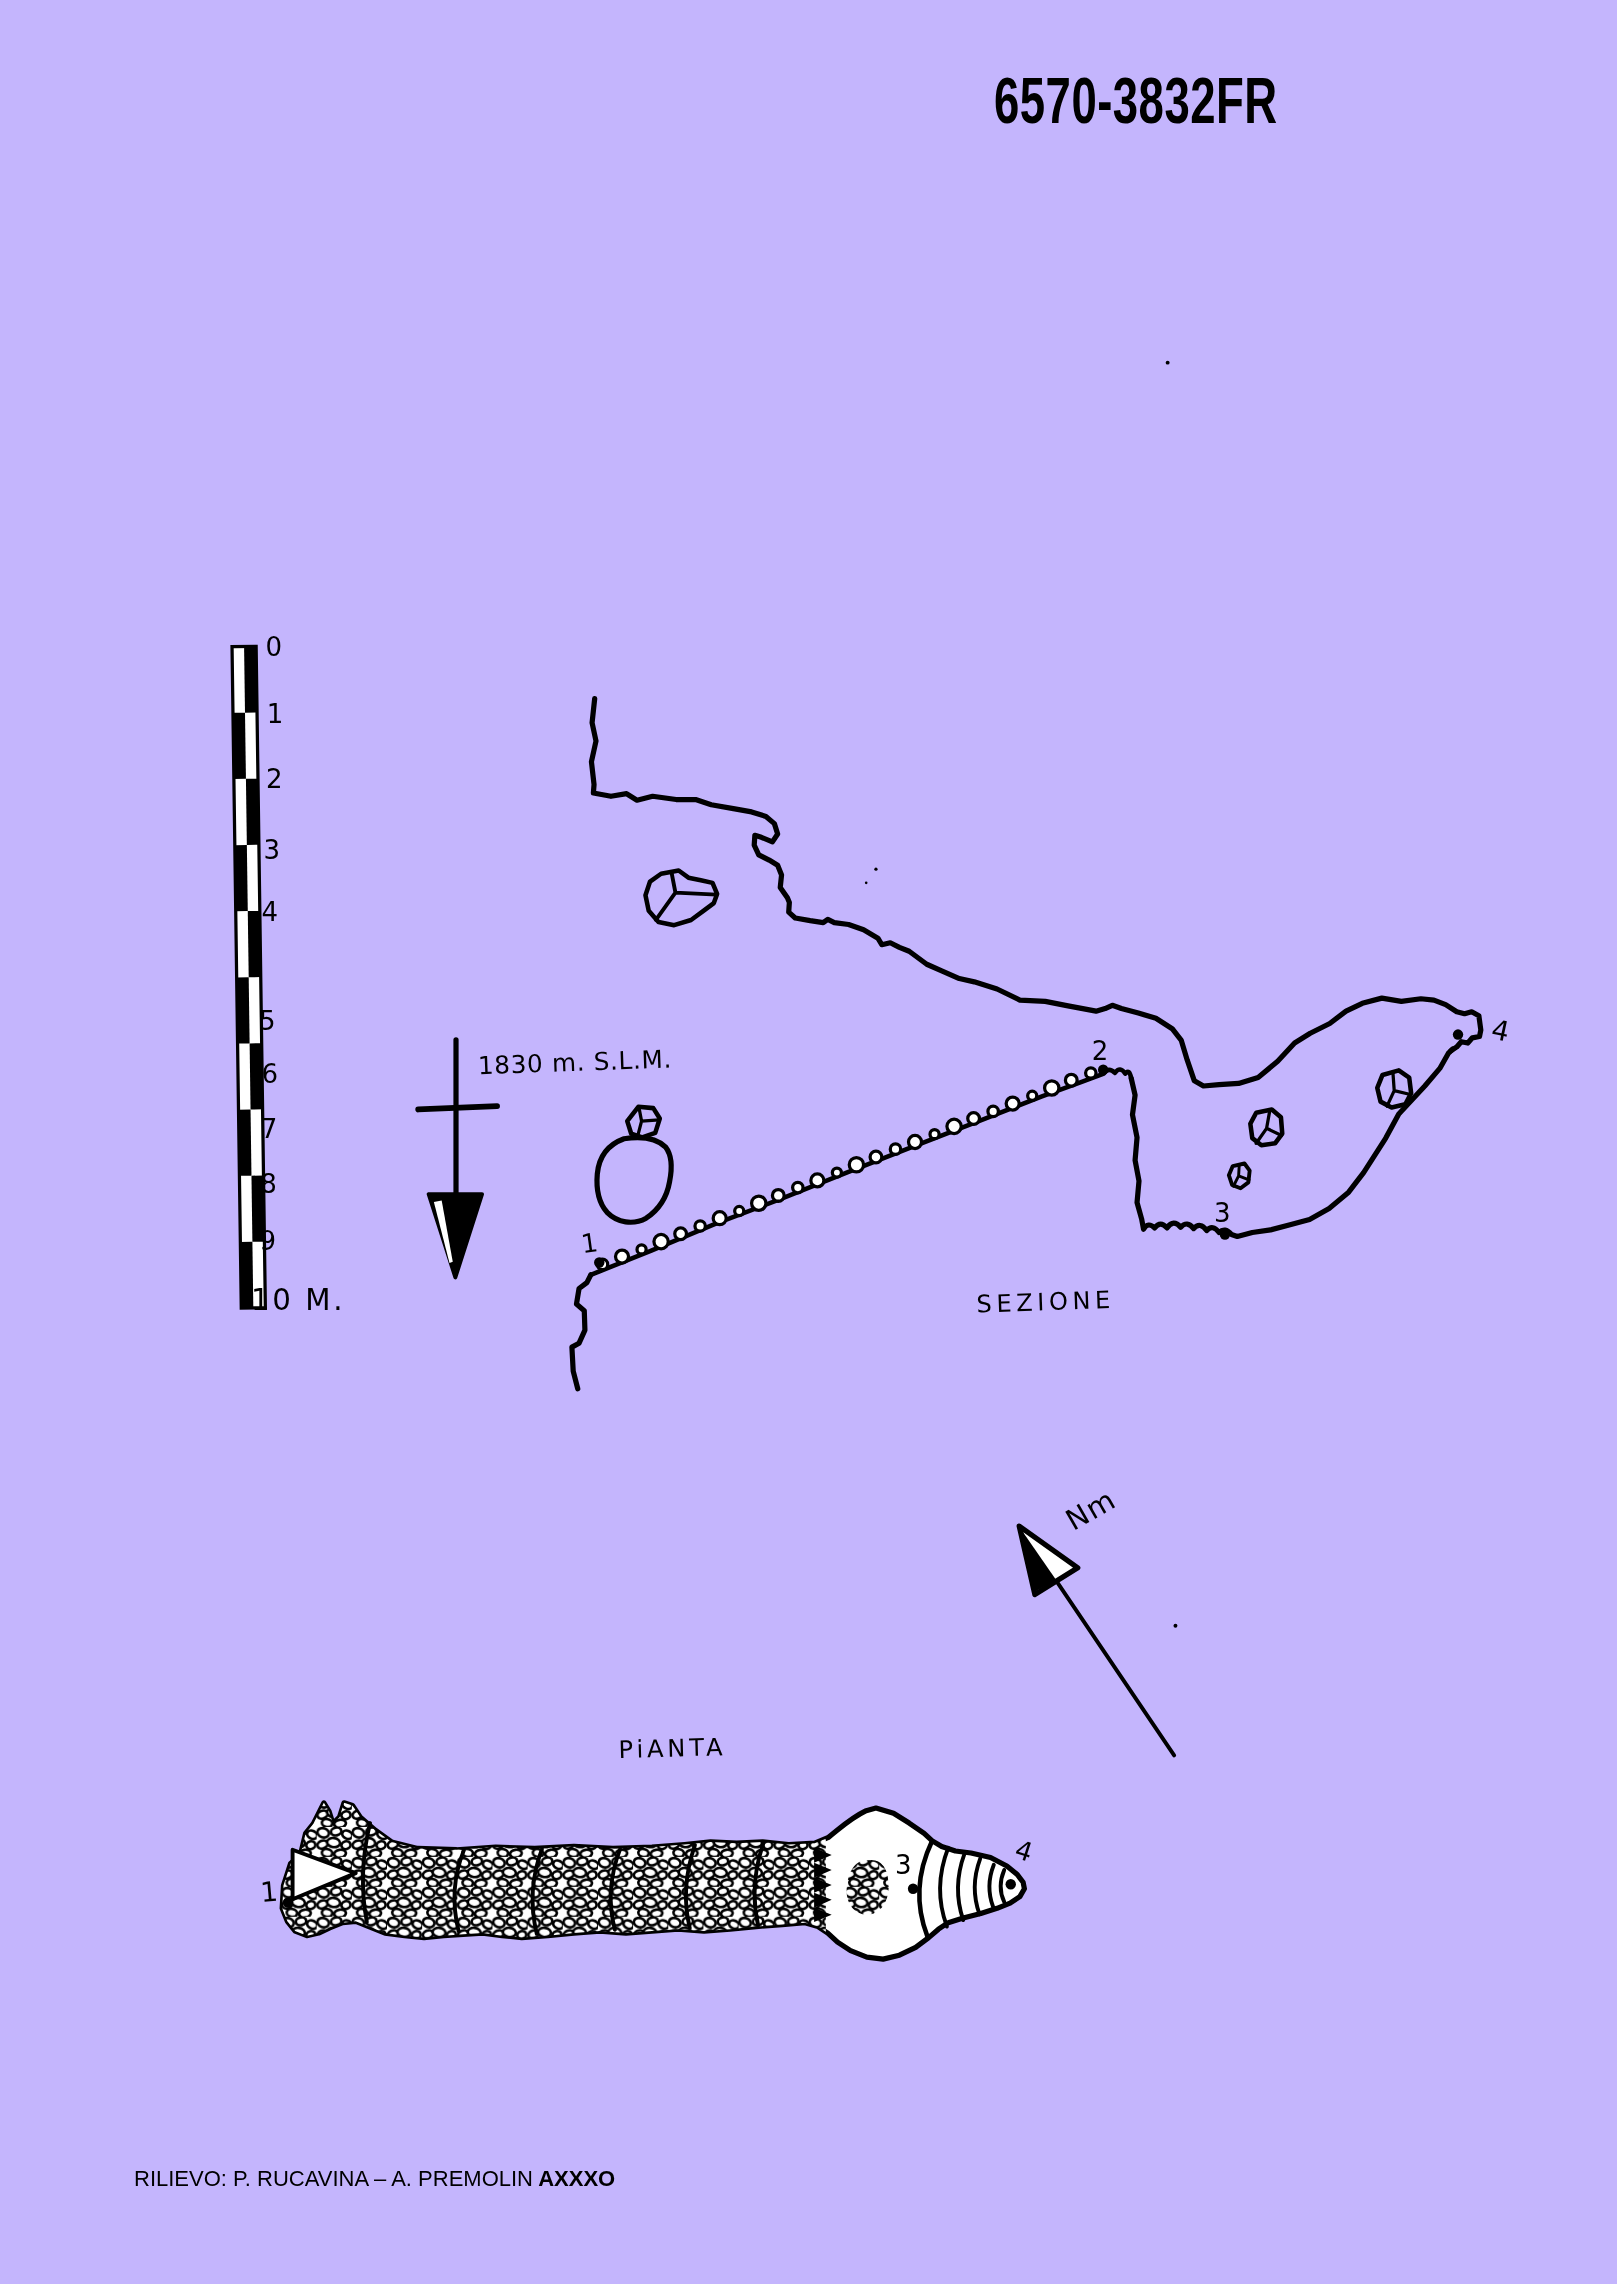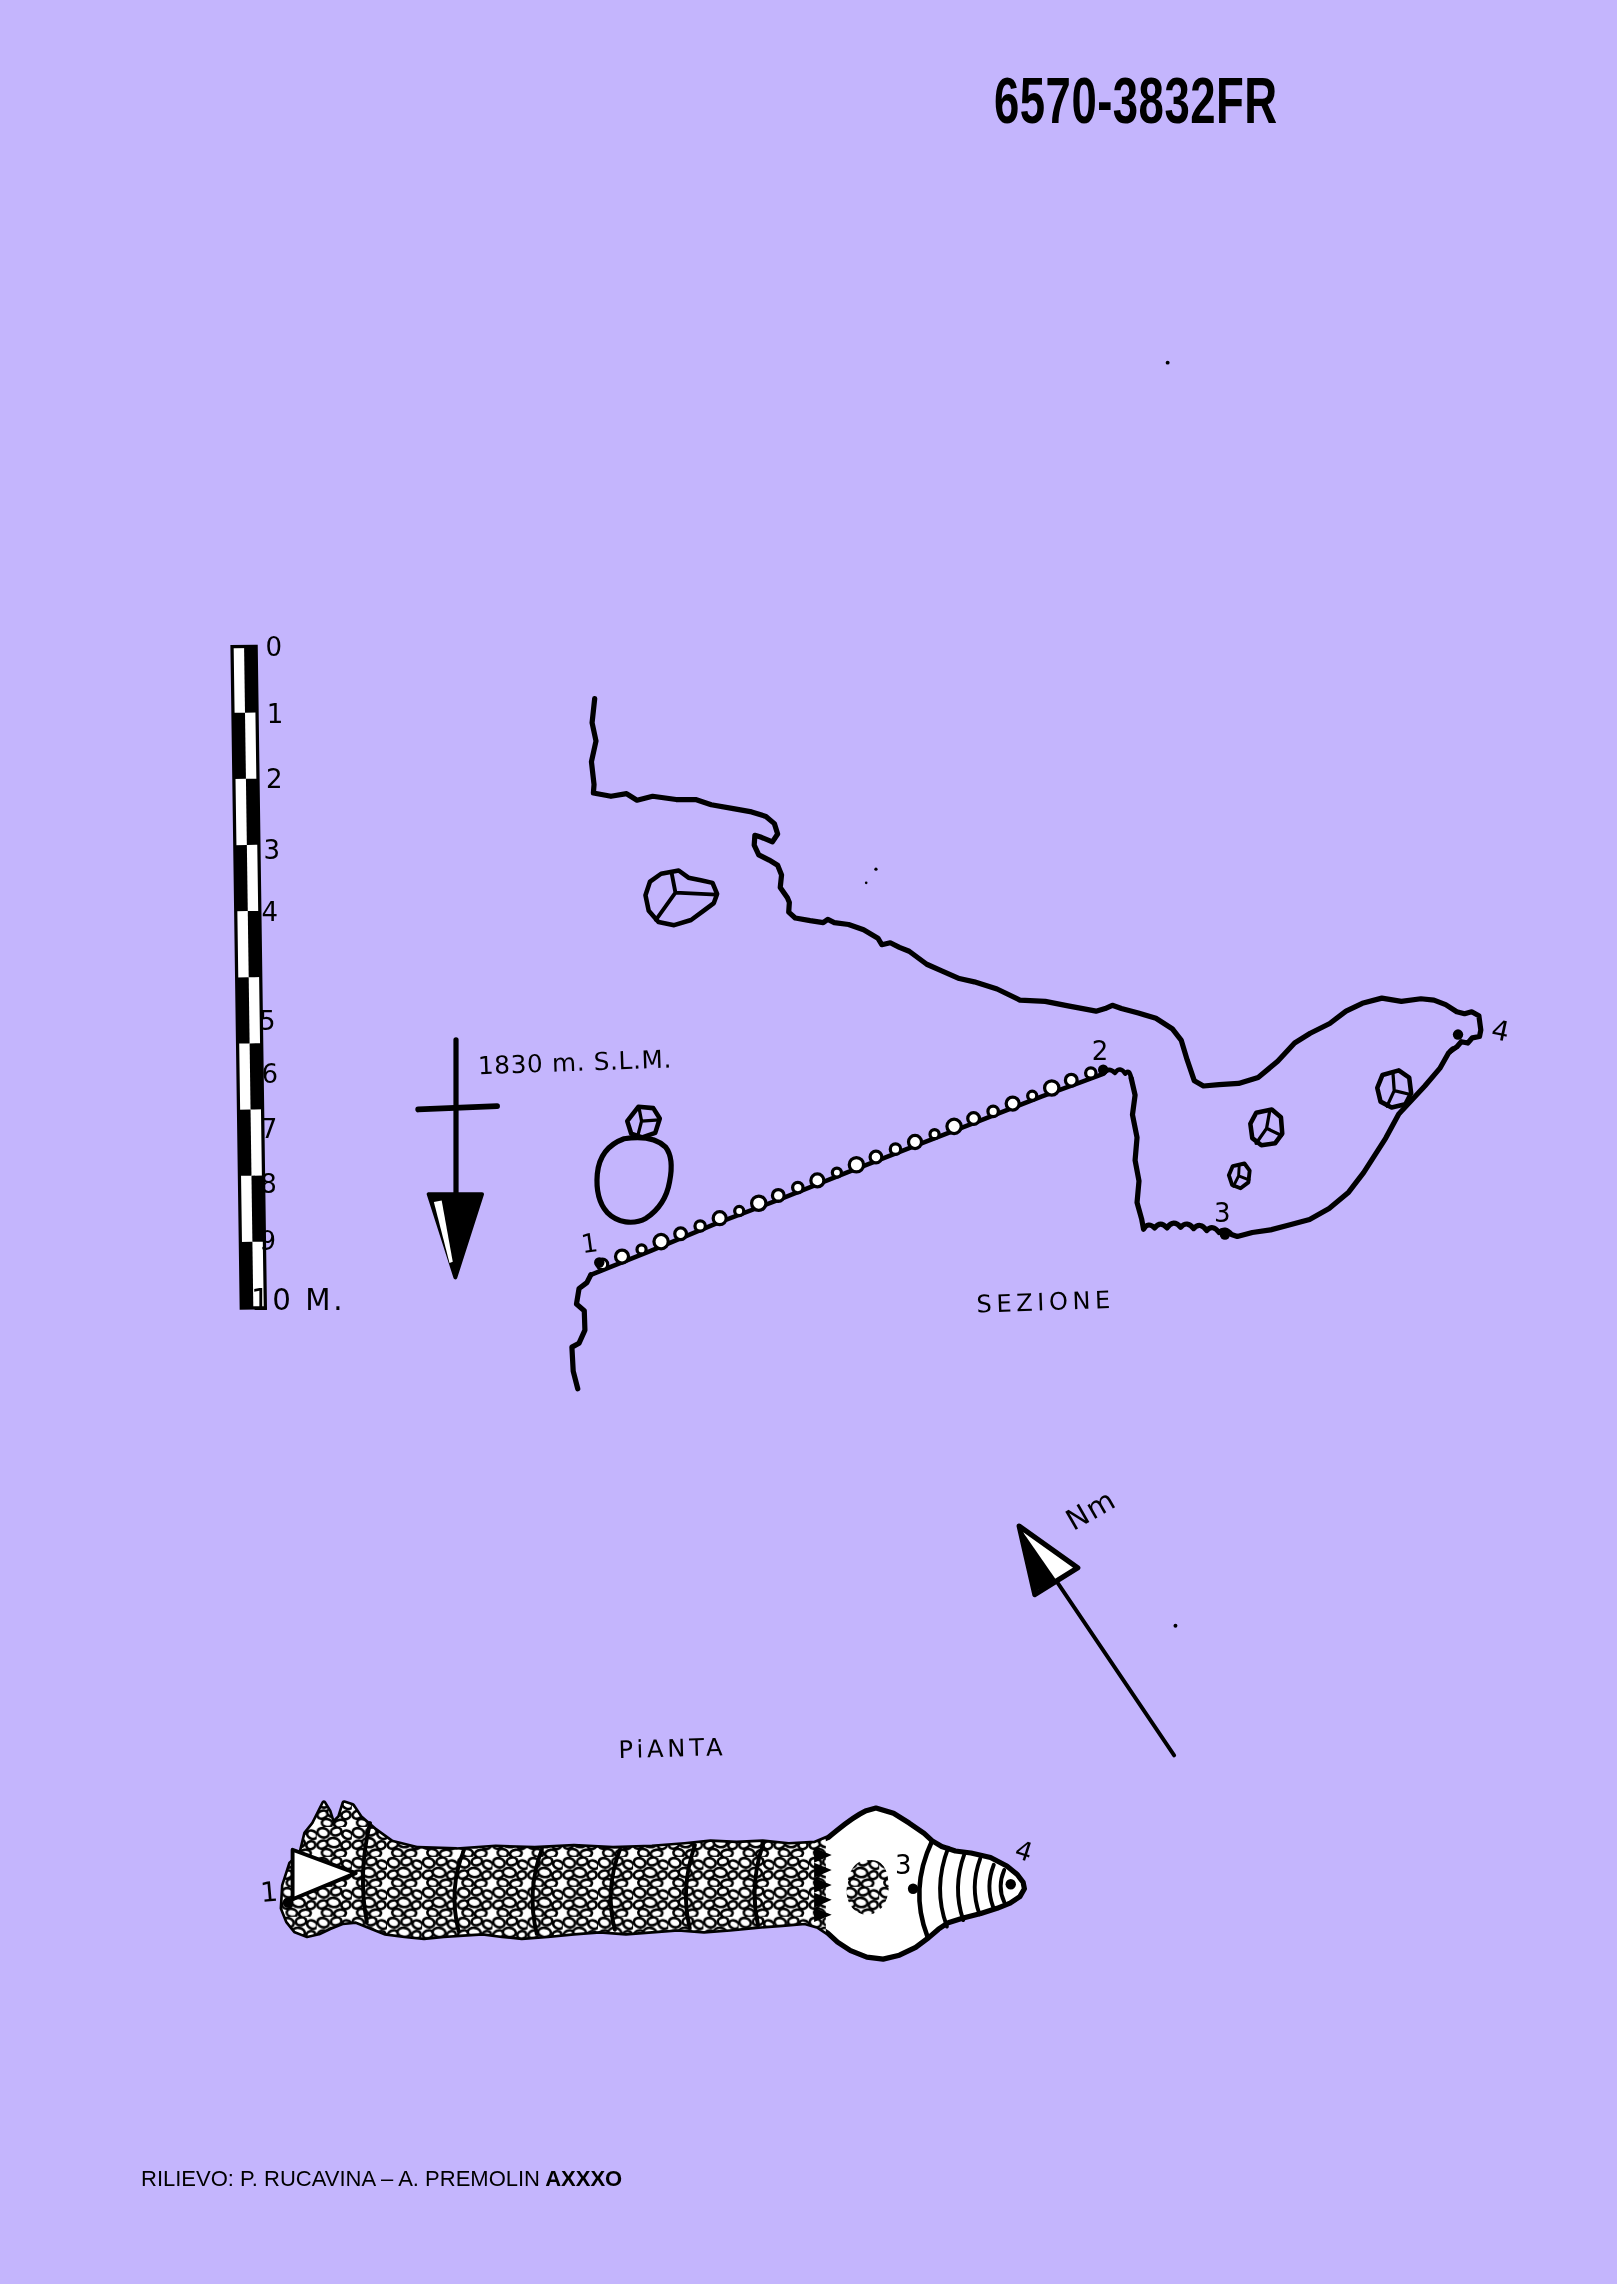--- a/index.html
+++ b/index.html
@@ -7,21 +7,21 @@
     position:relative; width:1617px; height:2284px; background:#c4b5fd;
     font-family:"Liberation Sans", sans-serif; overflow:hidden;
   }
   .doc-code {
     position:absolute; left:994px; top:63px;
     font-size:65px; font-weight:bold; color:#000;
     transform:scaleX(0.70); transform-origin:0 0;
     letter-spacing:0.7px; white-space:nowrap;
   }
   .credit {
-    position:absolute; left:141px; top:2166px;
+    position:absolute; left:134px; top:2166px;
     font-size:22px; color:#000; white-space:pre;
   }
   .credit .team { font-weight:bold; margin-left:5.2px; }
   svg { position:absolute; left:0; top:0; }
   .ink { stroke:#000; fill:none; stroke-linecap:round; stroke-linejoin:round; }
   .hw { font-family:"DejaVu Sans", sans-serif; fill:#000; }
 </style>
 </head>
 <body>
 

